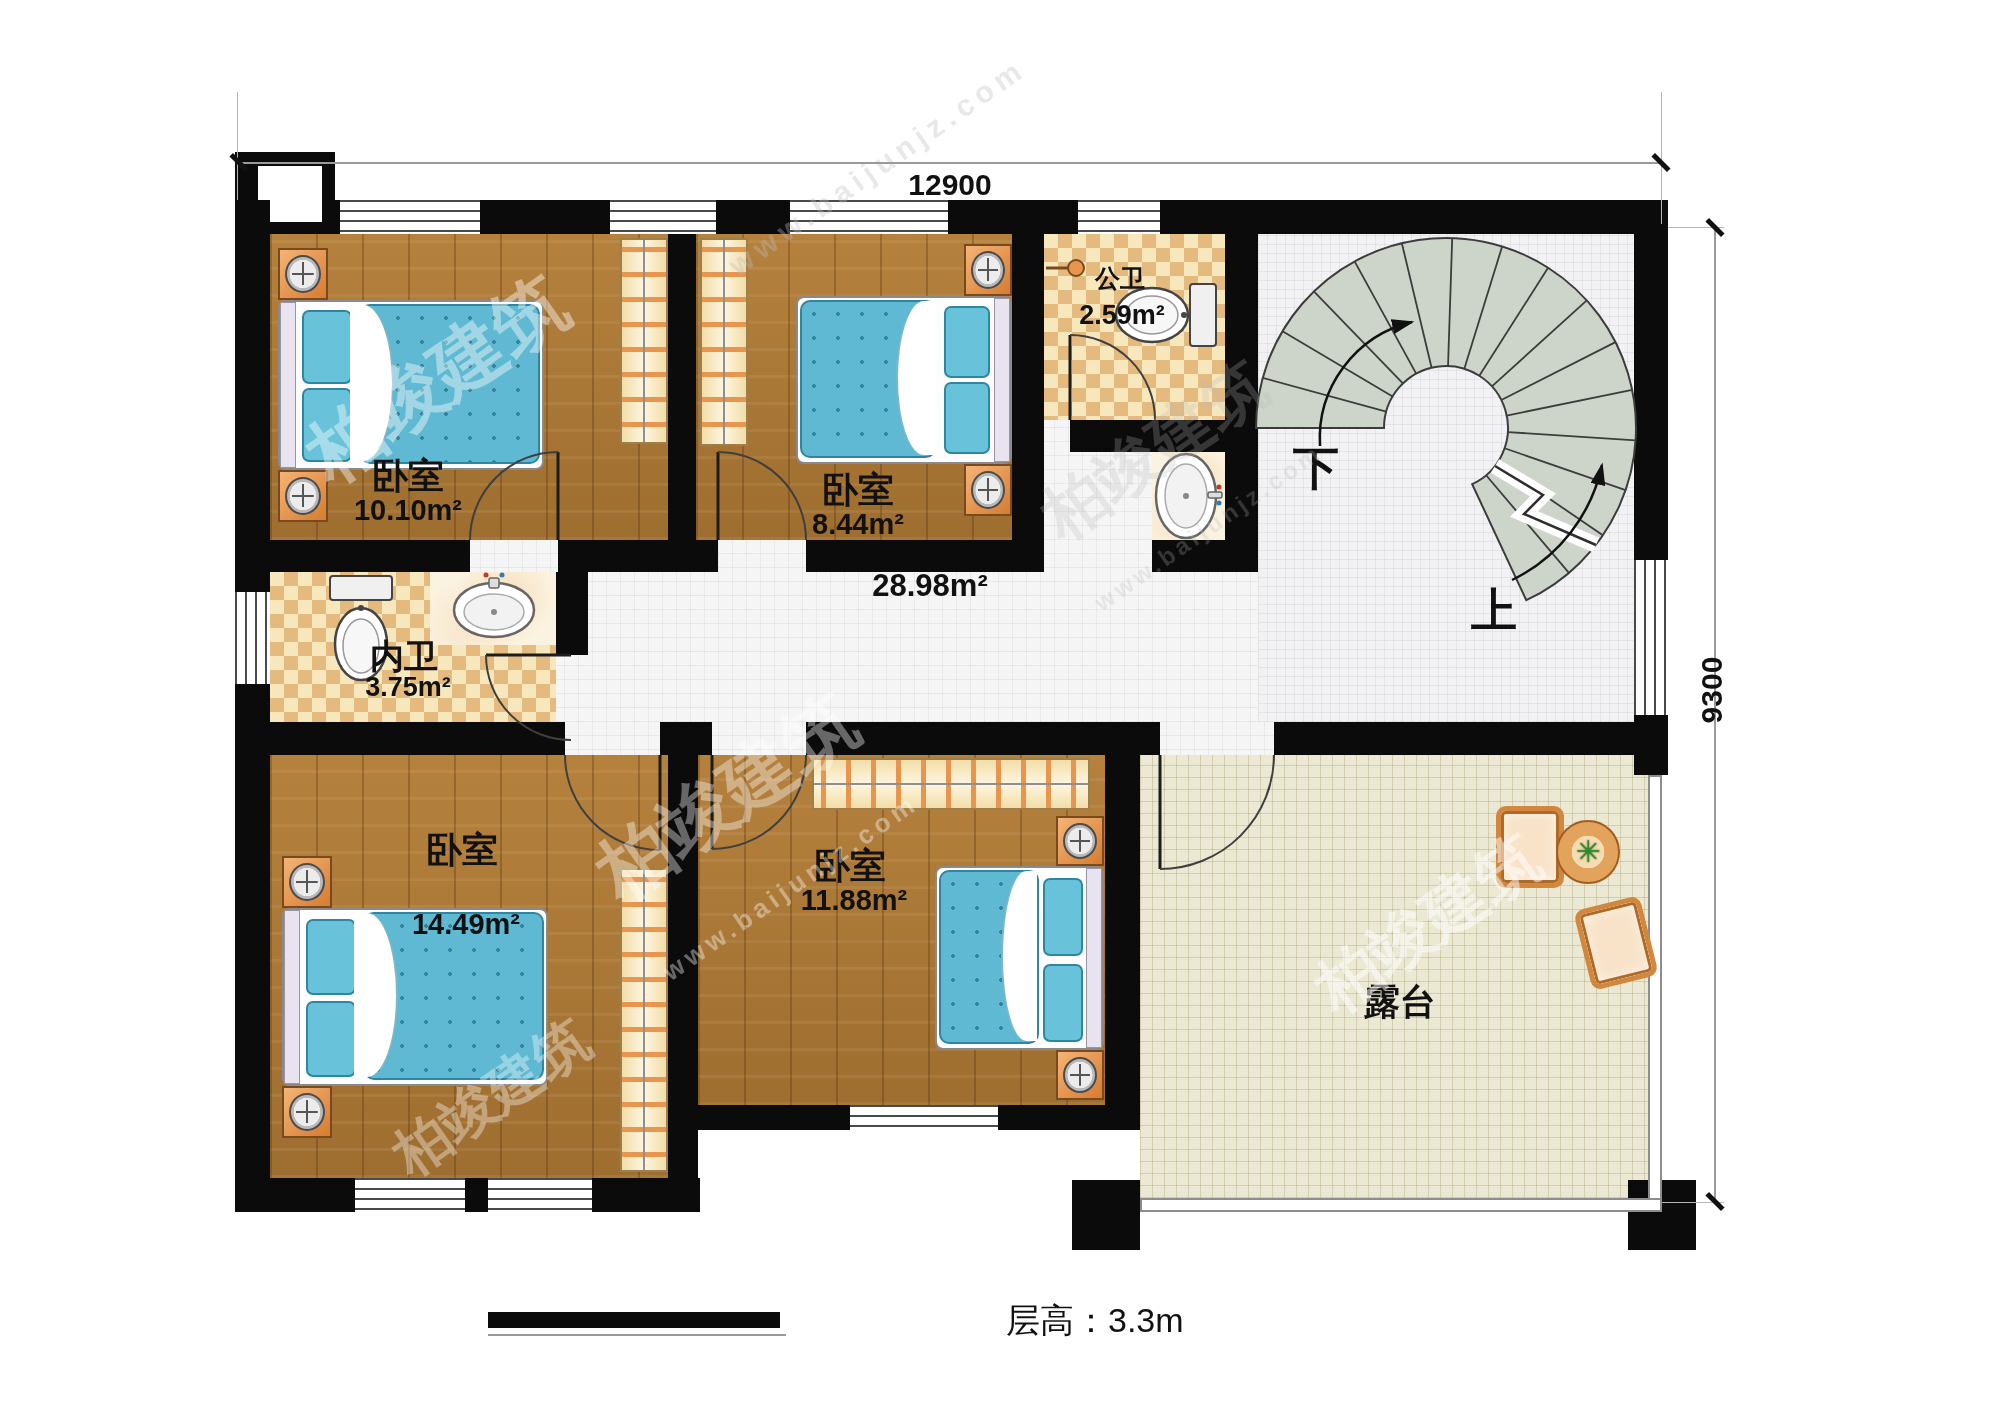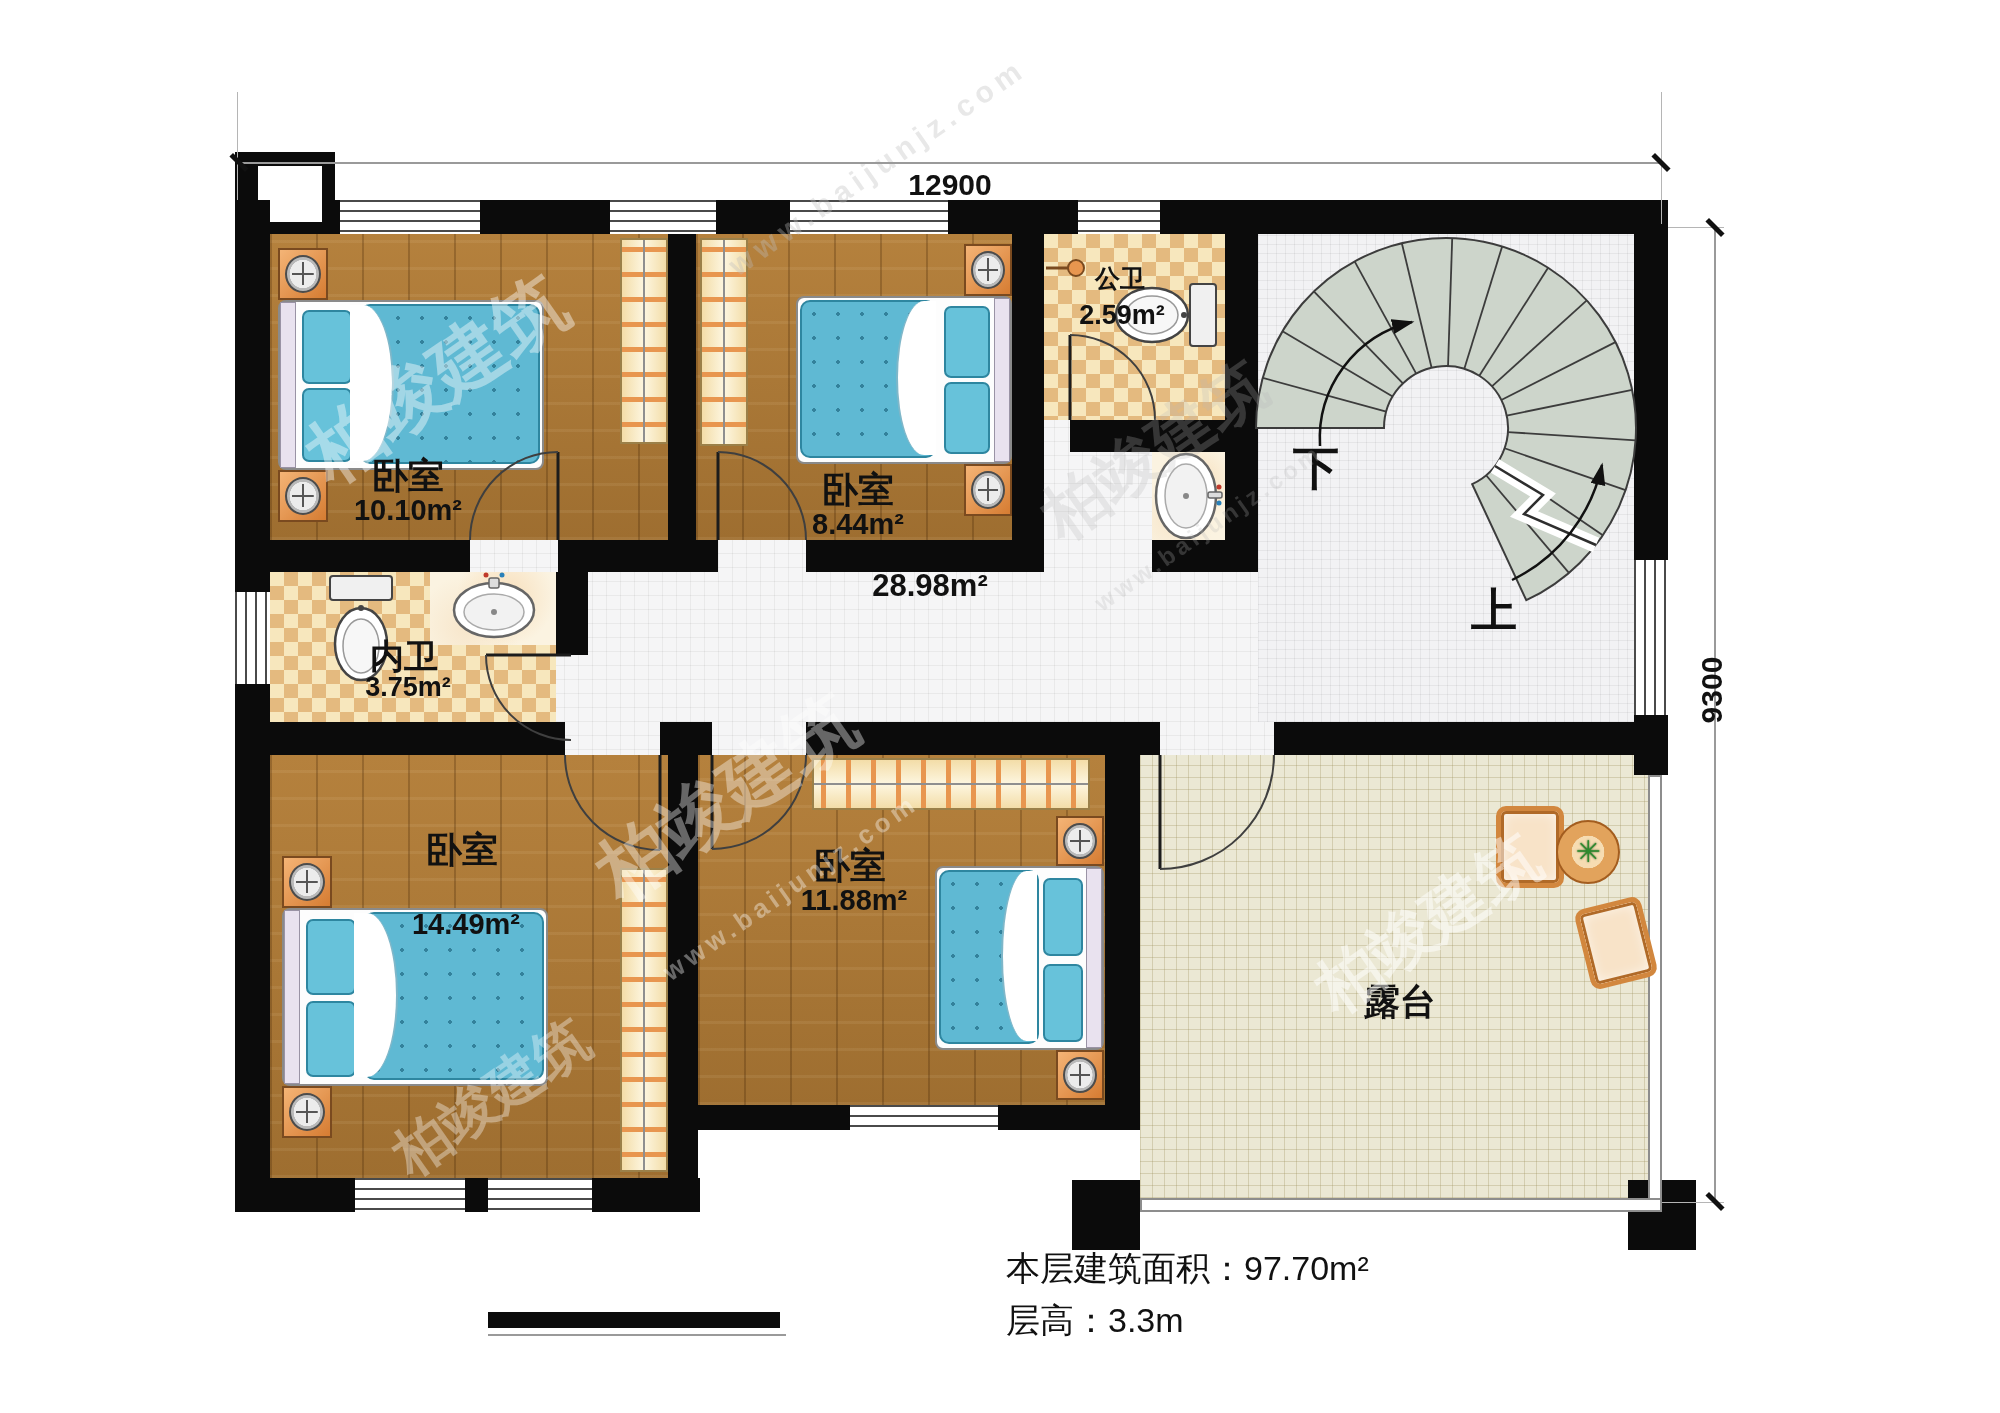--- a/index.html
+++ b/index.html
@@ -326,20 +326,17 @@
 
   <div class="extline" style="left:1668px;top:227px;width:56px;height:1px;"></div>
   <div class="extline" style="left:1662px;top:1202px;width:62px;height:1px;"></div>
   <div class="dimline" style="left:1714px;top:228px;width:2px;height:974px;"></div>
   <div class="tick" style="left:1704px;top:225px;"></div>
   <div class="tick" style="left:1704px;top:1199px;"></div>
   <div class="dimtext" style="left:1712px;top:690px;transform:translate(-50%,-50%) rotate(-90deg);">9300</div>
 
   <div class="abs" style="left:488px;top:1312px;width:292px;height:16px;background:#0b0b0b;"></div>
   <div class="abs" style="left:488px;top:1334px;width:298px;height:2px;background:#9a9a9a;"></div>
-  <div class="abs" style="left:1006px;top:1246px;font-size:34px;color:#111;">
-    <span>本层建筑面积：</span><span>97.70m²</span>
-  </div>
   <div class="abs" style="left:1006px;top:1298px;font-size:34px;color:#111;text-align:center;">
     <span>层高：</span><span>3.3m</span>
   </div>
 
 </div>
 
 </body></html>

